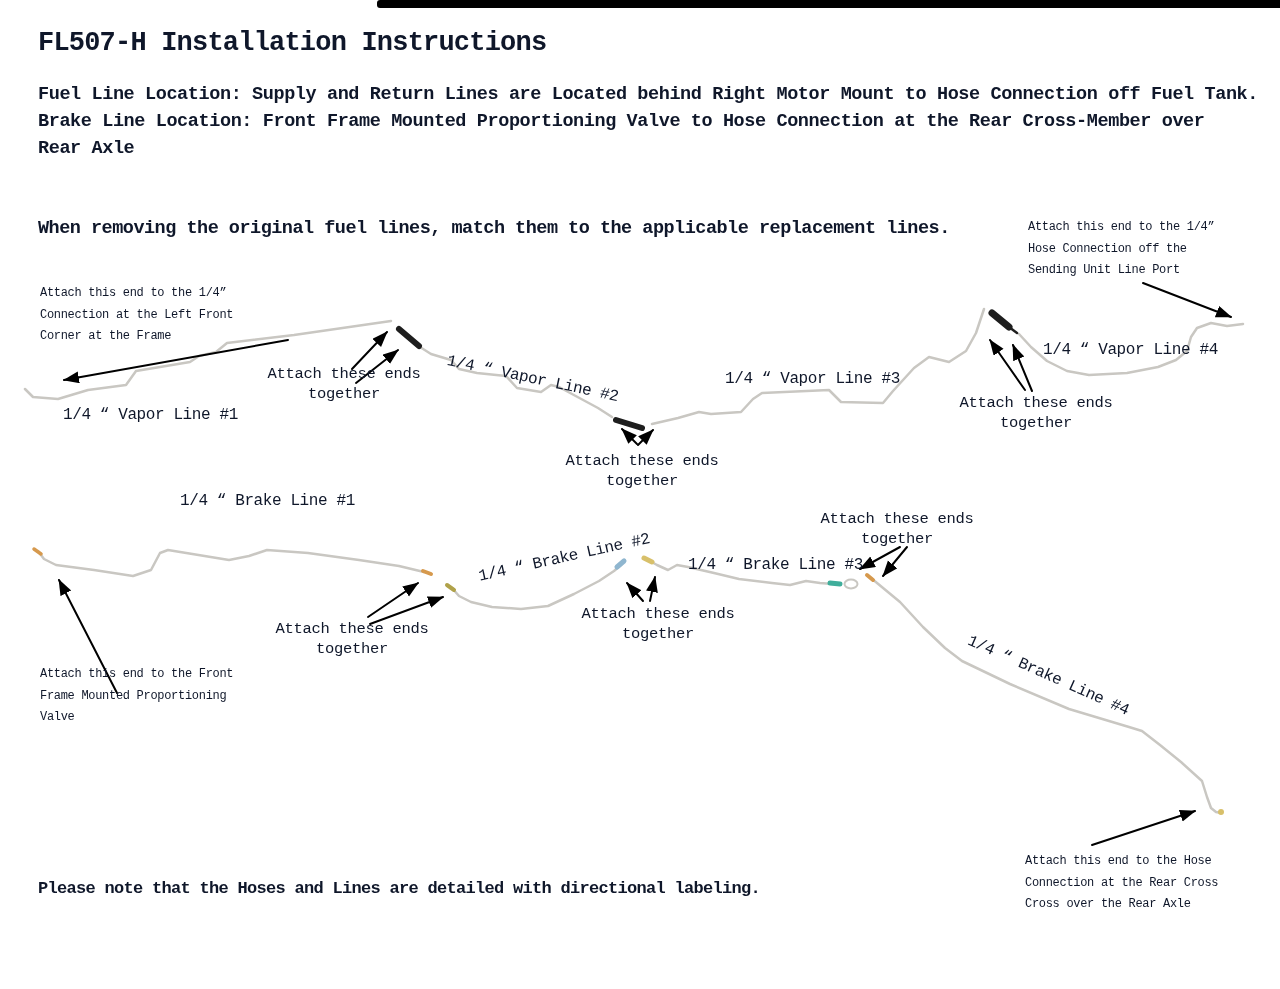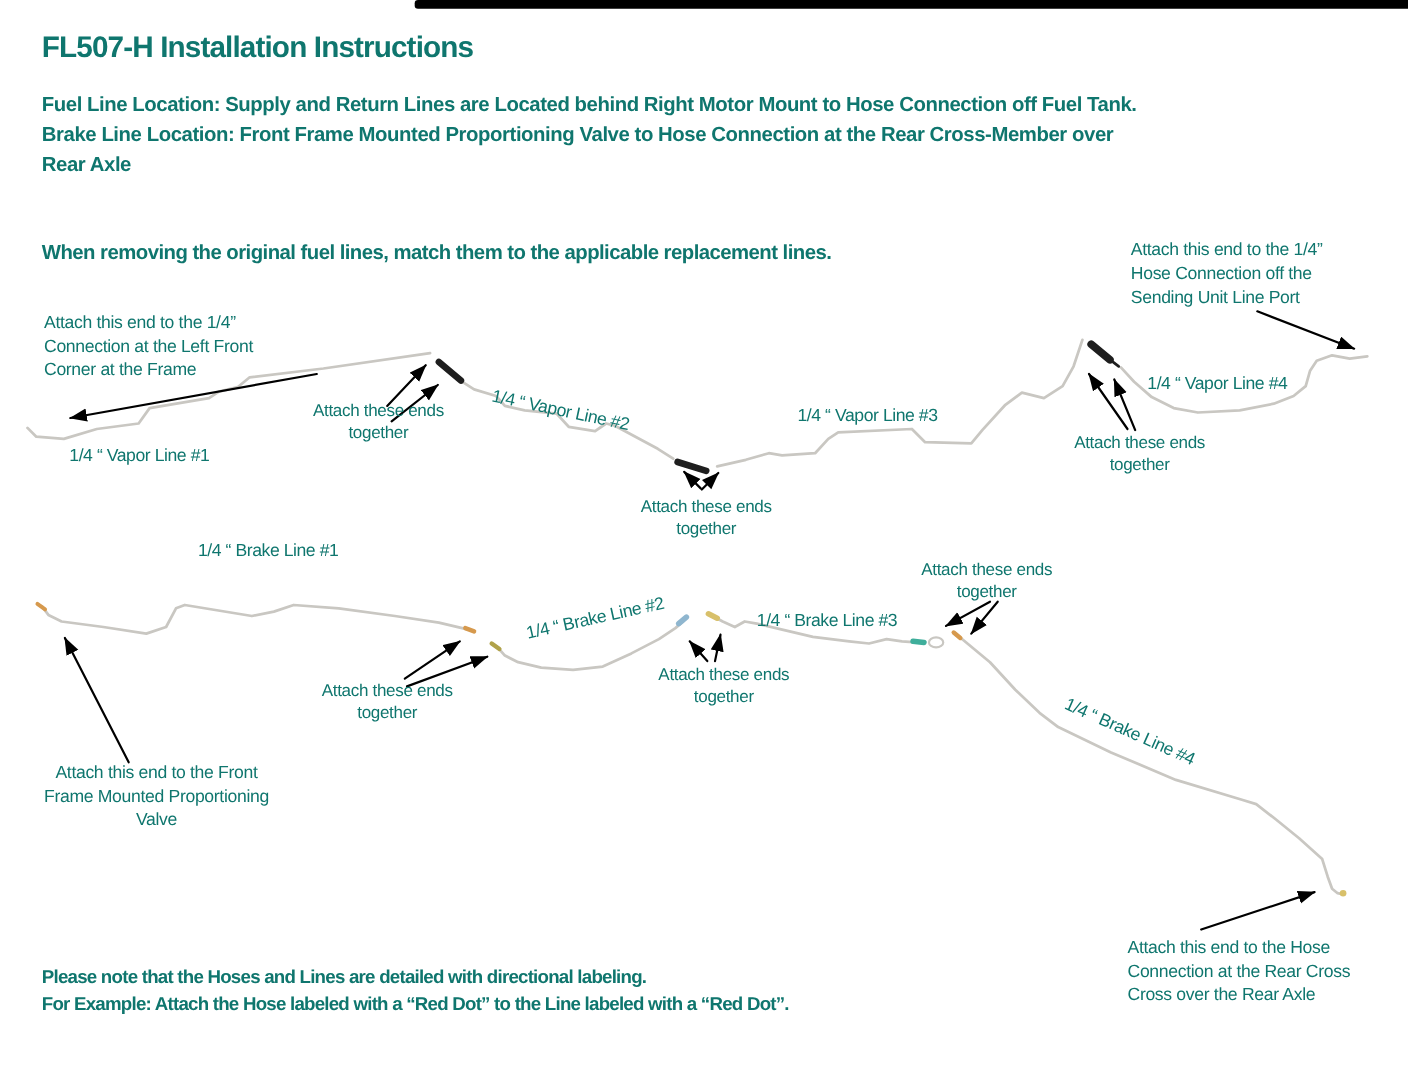--- a/index.html
+++ b/index.html
@@ -1,29 +1,29 @@
 <!DOCTYPE html>
 <html><head>
 <meta charset="utf-8">
 <style>
   html,body{margin:0;padding:0;background:#ffffff;}
   .page{
     position:relative;width:1280px;height:989px;overflow:hidden;
-    background:#ffffff;color:#0f766e;
-    font-family:Liberation Sans, sans-serif;
+    background:#ffffff;color:#0f172a;
+    font-family:Liberation Mono, monospace;
   }
   .top-bar{position:absolute;left:377px;top:0;width:903px;height:8px;border-radius:3px 0 0 3px;}
   .title{
     position:absolute;left:38px;top:28px;margin:0;
     font-size:27px;font-weight:bold;letter-spacing:-0.8px;white-space:nowrap;
   }
   .intro{position:absolute;left:38px;top:81px;font-size:18.5px;font-weight:bold;letter-spacing:-0.4px;line-height:27px;white-space:nowrap;}
   .match-note{position:absolute;left:38px;top:218px;font-size:18.5px;font-weight:bold;letter-spacing:-0.5px;white-space:nowrap;}
   .footer{position:absolute;left:38px;top:877px;font-size:17px;font-weight:bold;letter-spacing:-0.7px;line-height:24px;white-space:nowrap;}
-  .callout{position:absolute;font-size:16px;letter-spacing:-0.3px;line-height:21.5px;white-space:nowrap;z-index:3;}
+  .callout{position:absolute;font-size:12px;letter-spacing:-0.3px;line-height:21.5px;white-space:nowrap;z-index:3;}
   .attach{position:absolute;font-size:15.5px;letter-spacing:-0.3px;line-height:20px;text-align:center;transform:translateX(-50%);white-space:nowrap;z-index:3;}
   .tube-label{position:absolute;font-size:16px;letter-spacing:-0.4px;white-space:nowrap;z-index:3;}
   .rot{transform-origin:0 0;}
   svg.diagram{position:absolute;left:0;top:0;z-index:1;}
   .txt{z-index:2;}
 </style>
 </head>
 <body>
 
 <div class="page">
@@ -102,21 +102,21 @@
     <div>Hose Connection off the</div>
     <div>Sending Unit Line Port</div>
   </div>
 
   <div class="callout" style="left:40px;top:283px;">
     <div>Attach this end to the 1/4”</div>
     <div>Connection at the Left Front</div>
     <div>Corner at the Frame</div>
   </div>
 
-  <div class="callout" style="left:40px;top:692px;text-align:center;">
+  <div class="callout" style="left:40px;top:664px;">
     <div>Attach this end to the Front</div>
     <div>Frame Mounted Proportioning</div>
     <div>Valve</div>
   </div>
 
   <div class="callout" style="left:993px;top:851px;margin-left:32px;">
     <div>Attach this end to the Hose</div>
     <div>Connection at the Rear Cross</div>
     <div>Cross over the Rear Axle</div>
   </div>
@@ -150,16 +150,15 @@
   <div class="tube-label rot" style="left:449px;top:352px;transform:rotate(12deg);">1/4 “ Vapor Line #2</div>
   <div class="tube-label" style="left:725px;top:370px;">1/4 “ Vapor Line #3</div>
   <div class="tube-label" style="left:1043px;top:341px;">1/4 “ Vapor Line #4</div>
   <div class="tube-label" style="left:180px;top:492px;">1/4 “ Brake Line #1</div>
   <div class="tube-label rot" style="left:477px;top:568px;transform:rotate(-12.5deg);">1/4 “ Brake Line #2</div>
   <div class="tube-label" style="left:688px;top:556px;">1/4 “ Brake Line #3</div>
   <div class="tube-label rot" style="left:972px;top:632px;transform:rotate(24deg);">1/4 “ Brake Line #4</div>
 
   <div class="footer txt">
     <div>Please note that the Hoses and Lines are detailed with directional labeling.</div>
-    <div>For Example: Attach the Hose labeled with a “Red Dot” to the Line labeled with a “Red Dot”.</div>
   </div>
 
 </div>
 
 </body></html>

